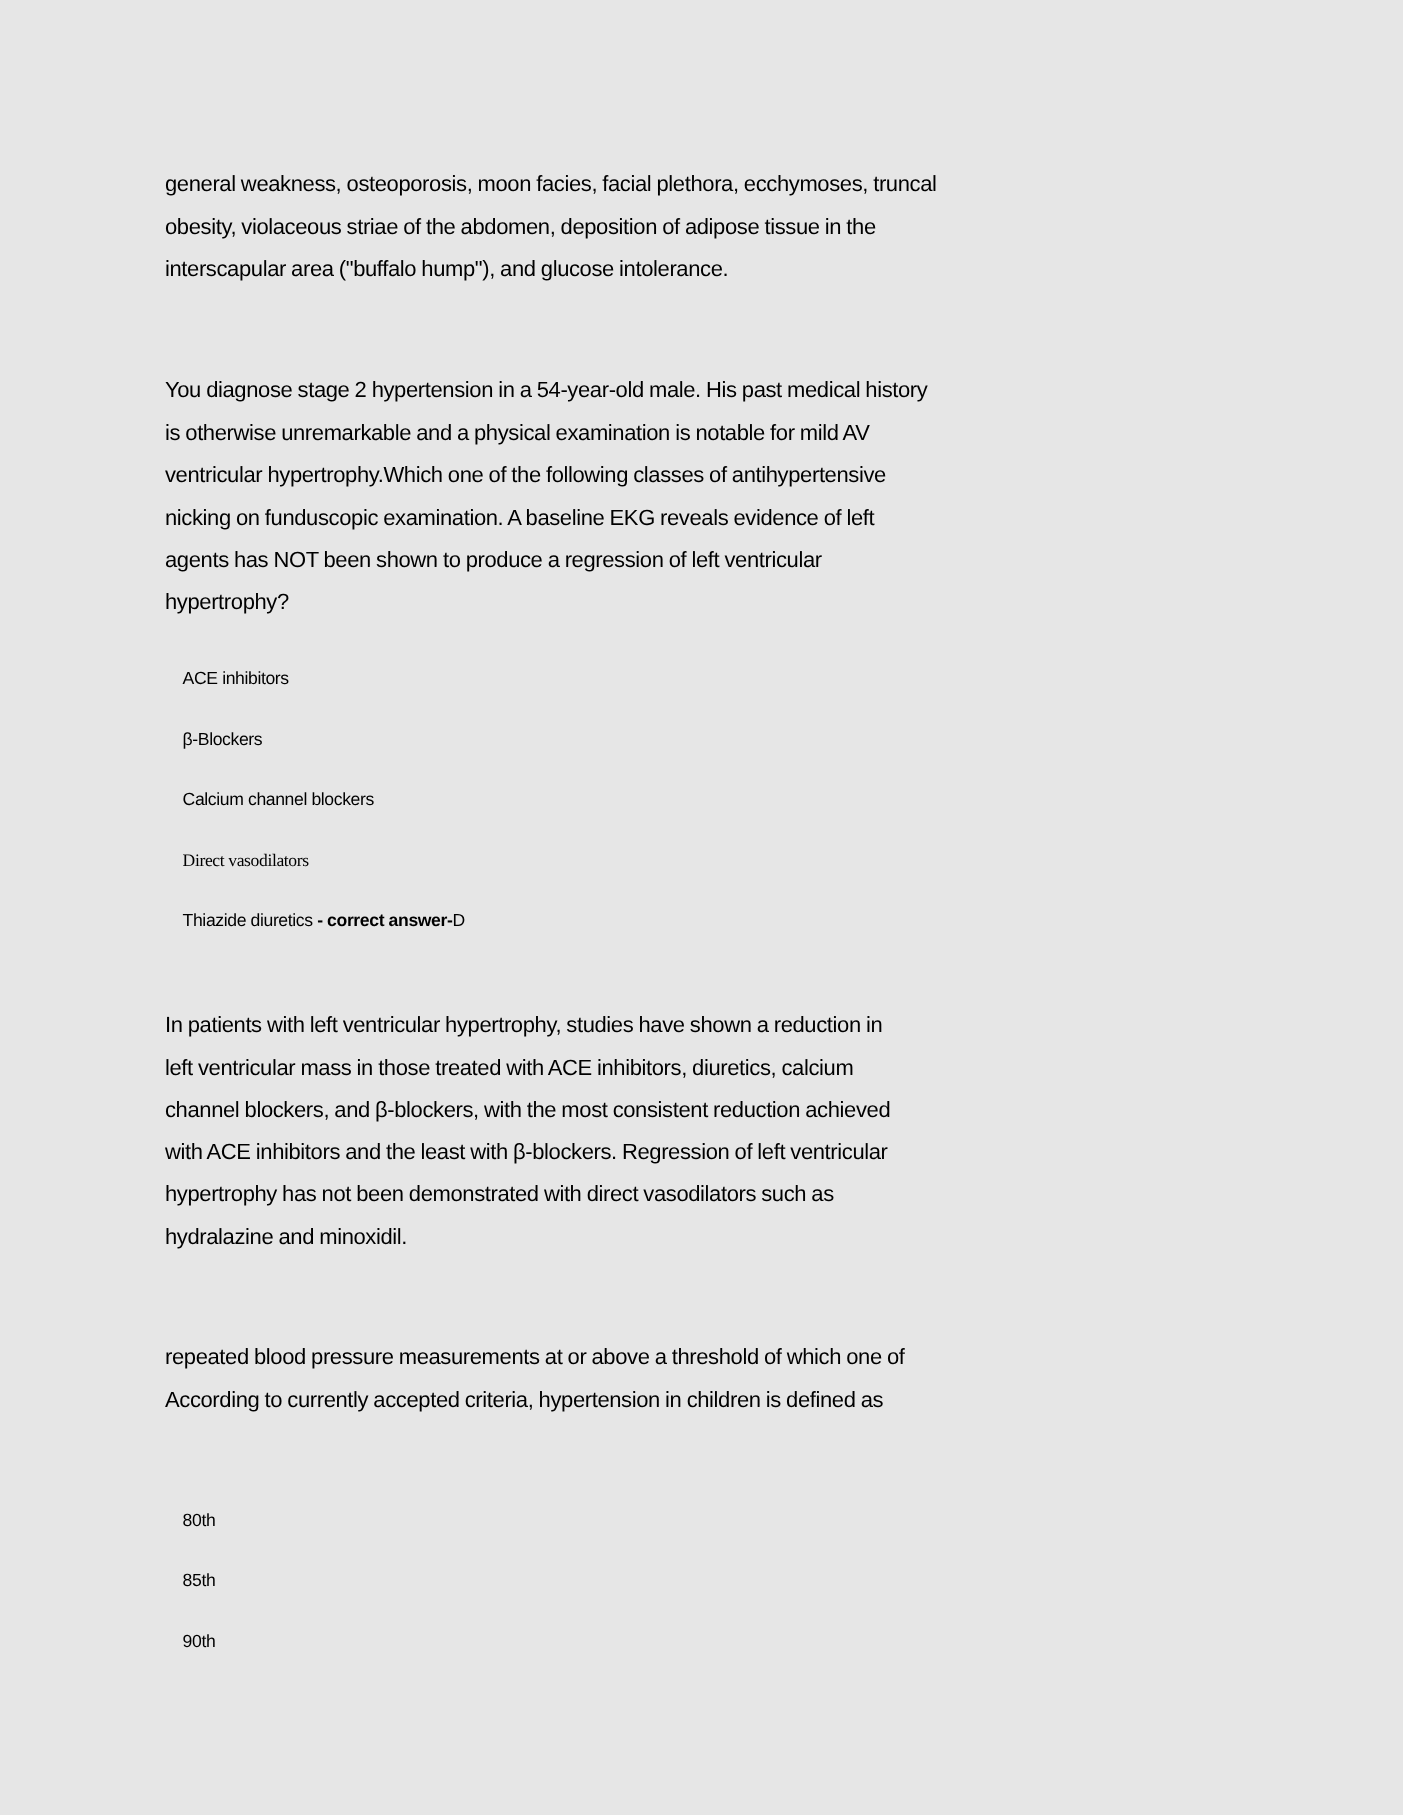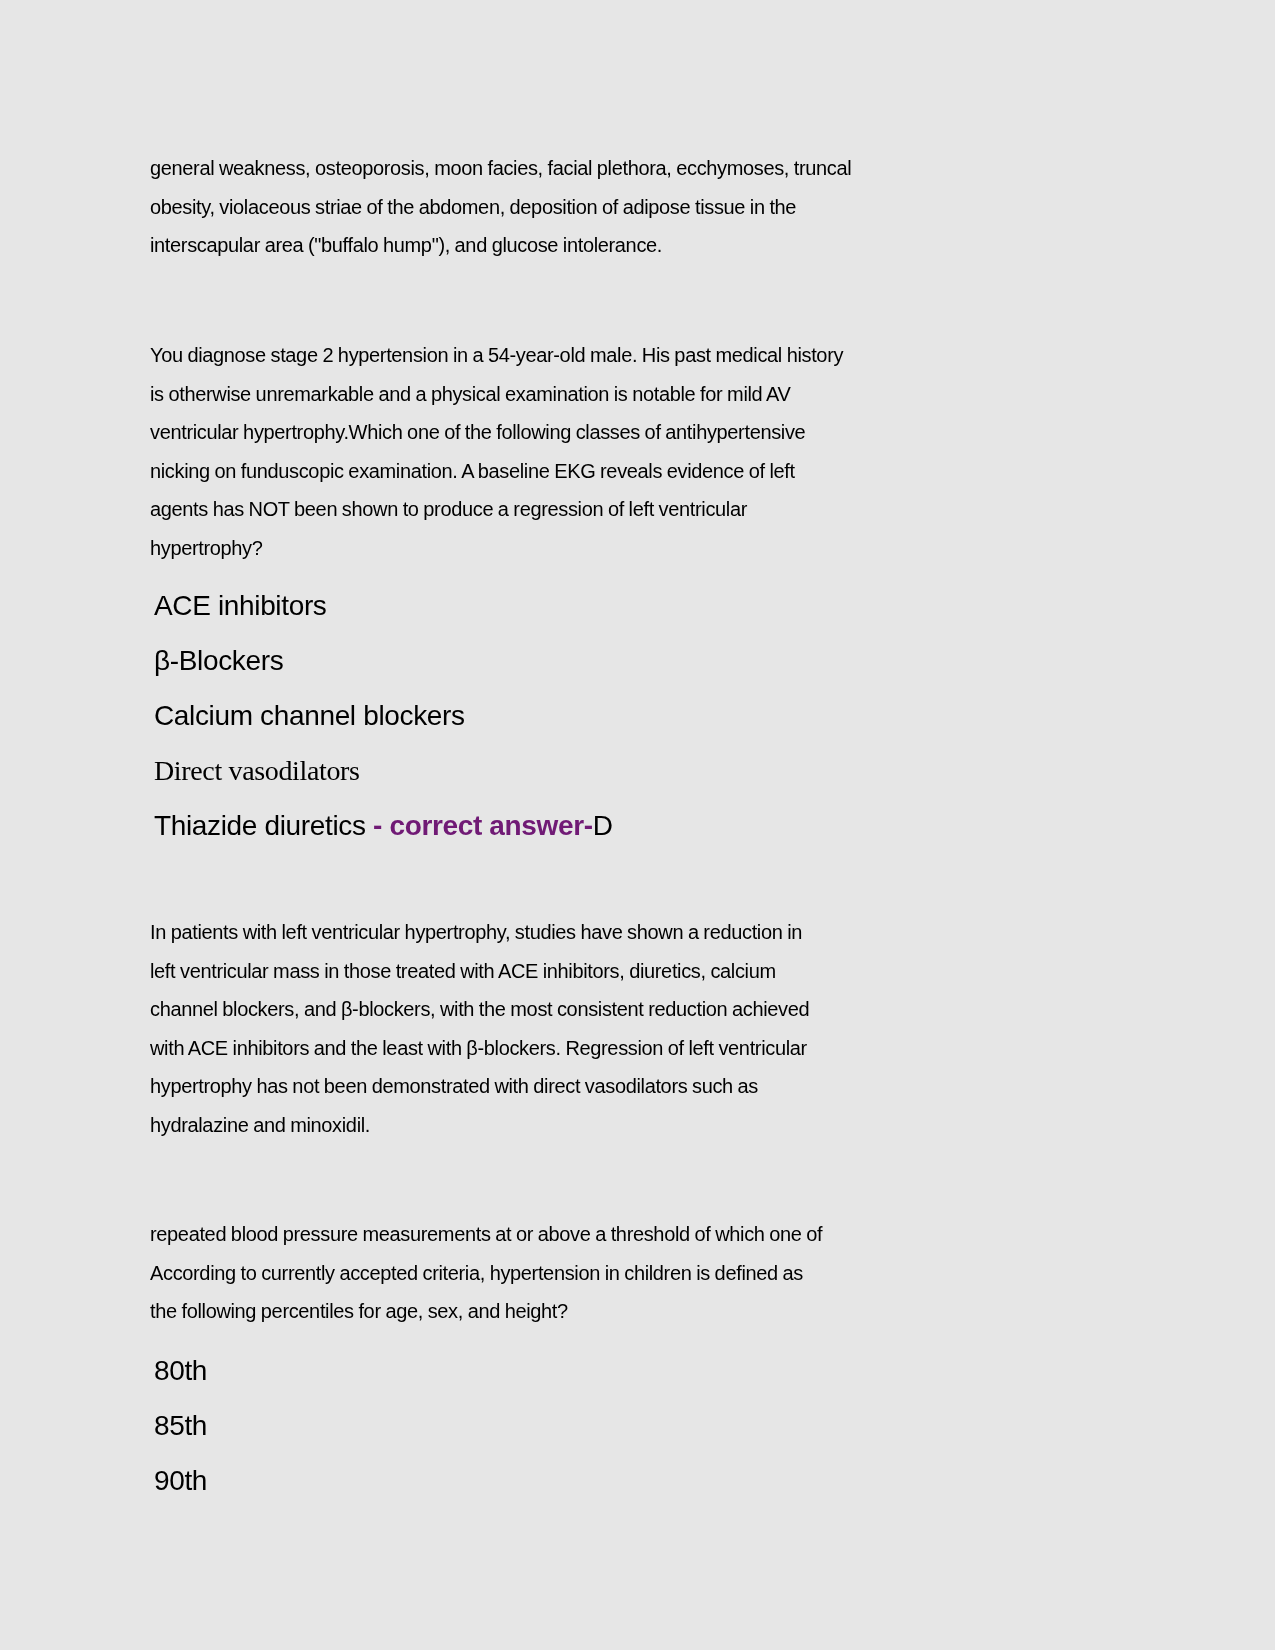--- a/index.html
+++ b/index.html
@@ -29,28 +29,28 @@
       line-height: 38.5px;
       letter-spacing: -0.35px;
       word-spacing: -0.5px;
       margin: 0;
       white-space: nowrap;
     }
     .line { display: block; }
     .opt {
       position: absolute;
       left: 0;
-      font-size: 28px;
+      font-size: 16px;
       line-height: 30px;
       letter-spacing: -0.35px;
-      margin: 4px;
+      margin: 16px;
       white-space: nowrap;
     }
     .answer-tag {
-      color: #701a75;
+      color: #000000;
       font-weight: bold;
     }
   </style>
 </head>
 <body>
 
 <div class="page">
 
   <div class="block" style="top:149px;">
     <span class="line">general weakness, osteoporosis, moon facies, facial plethora, ecchymoses, truncal</span>
@@ -81,20 +81,19 @@
     <span class="line">left ventricular mass in those treated with ACE inhibitors, diuretics, calcium</span>
     <span class="line">channel blockers, and β-blockers, with the most consistent reduction achieved</span>
     <span class="line">with ACE inhibitors and the least with β-blockers. Regression of left ventricular</span>
     <span class="line">hypertrophy has not been demonstrated with direct vasodilators such as</span>
     <span class="line">hydralazine and minoxidil.</span>
   </div>
 
   <div class="block" style="top:1215px;">
     <span class="line">repeated blood pressure measurements at or above a threshold of which one of</span>
     <span class="line">According to currently accepted criteria, hypertension in children is defined as</span>
-    <span class="line">the following percentiles for age, sex, and height?</span>
   </div>
 
   <p class="opt" style="top:1352px;">80th</p>
   <p class="opt" style="top:1407px;">85th</p>
   <p class="opt" style="top:1462px;">90th</p>
 
 </div>
 
 </body></html>

